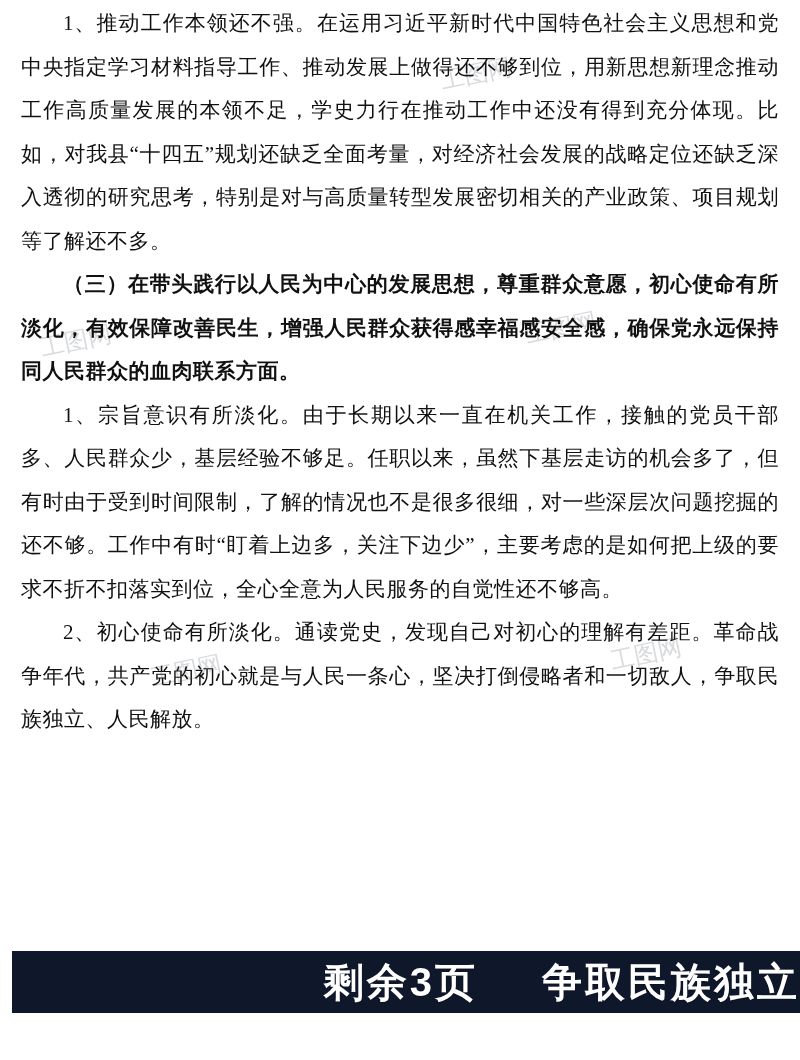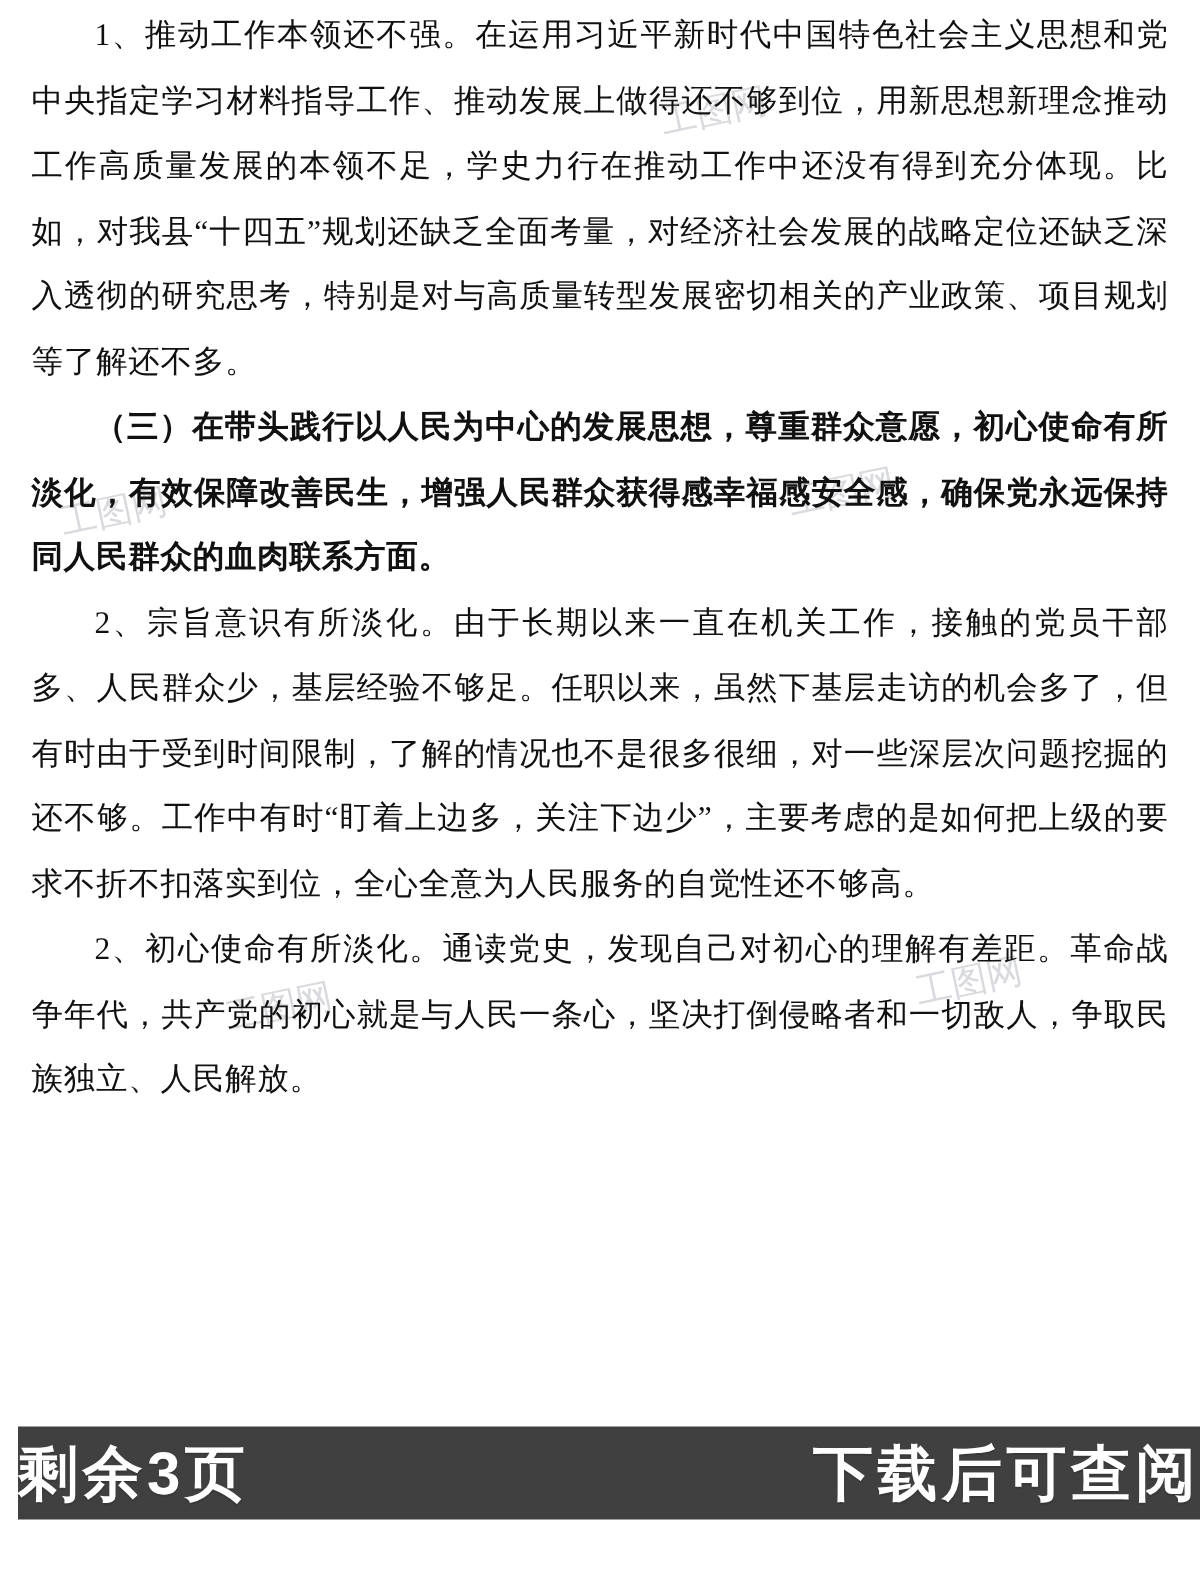--- a/index.html
+++ b/index.html
@@ -43,24 +43,24 @@
     transform: rotate(-12deg);
     pointer-events: none;
     white-space: nowrap;
   }
   .footer-banner {
     position: absolute;
     left: 12px;
     right: 0;
     top: 951px;
     height: 62px;
-    background: #404040;
+    background: #0f172a;
     display: flex;
     align-items: center;
-    justify-content: space-between;
+    justify-content: flex-end;
     gap: 64px;
     z-index: 3;
   }
   .footer-banner span {
     color: #ffffff;
     font-size: 40px;
     font-weight: bold;
     font-family: "Liberation Sans", "DejaVu Sans", sans-serif;
     letter-spacing: 3px;
     text-shadow: 0 1px 1px rgba(0,0,0,0.15);
@@ -71,20 +71,20 @@
 
 <div class="watermark" style="left:440px; top:58px;">工图网</div>
 <div class="watermark" style="left:40px;  top:325px;">工图网</div>
 <div class="watermark" style="left:525px; top:312px;">工图网</div>
 <div class="watermark" style="left:150px; top:655px;">工图网</div>
 <div class="watermark" style="left:610px; top:638px;">工图网</div>
 
 <div class="doc-body">
   <p class="para">1、推动工作本领还不强。在运用习近平新时代中国特色社会主义思想和党中央指定学习材料指导工作、推动发展上做得还不够到位，用新思想新理念推动工作高质量发展的本领不足，学史力行在推动工作中还没有得到充分体现。比如，对我县“十四五”规划还缺乏全面考量，对经济社会发展的战略定位还缺乏深入透彻的研究思考，特别是对与高质量转型发展密切相关的产业政策、项目规划等了解还不多。</p>
   <p class="para bold">（三）在带头践行以人民为中心的发展思想，尊重群众意愿，初心使命有所淡化，有效保障改善民生，增强人民群众获得感幸福感安全感，确保党永远保持同人民群众的血肉联系方面。</p>
-  <p class="para">2、宗旨意识有所淡化。由于长期以来一直在机关工作，接触的党员干部多、人民群众少，基层经验不够足。任职以来，虽然下基层走访的机会多了，但有时由于受到时间限制，了解的情况也不是很多很细，对一些深层次问题挖掘的还不够。工作中有时“盯着上边多，关注下边少”，主要考虑的是如何把上级的要求不折不扣落实到位，全心全意为人民服务的自觉性还不够高。</p>
+  <p class="para">1、宗旨意识有所淡化。由于长期以来一直在机关工作，接触的党员干部多、人民群众少，基层经验不够足。任职以来，虽然下基层走访的机会多了，但有时由于受到时间限制，了解的情况也不是很多很细，对一些深层次问题挖掘的还不够。工作中有时“盯着上边多，关注下边少”，主要考虑的是如何把上级的要求不折不扣落实到位，全心全意为人民服务的自觉性还不够高。</p>
   <p class="para">2、初心使命有所淡化。通读党史，发现自己对初心的理解有差距。革命战争年代，共产党的初心就是与人民一条心，坚决打倒侵略者和一切敌人，争取民族独立、人民解放。</p>
 </div>
 
 <div class="footer-banner">
   <span>剩余3页</span>
-  <span>下载后可查阅</span>
+  <span>争取民族独立</span>
 </div>
 
 </body></html>

